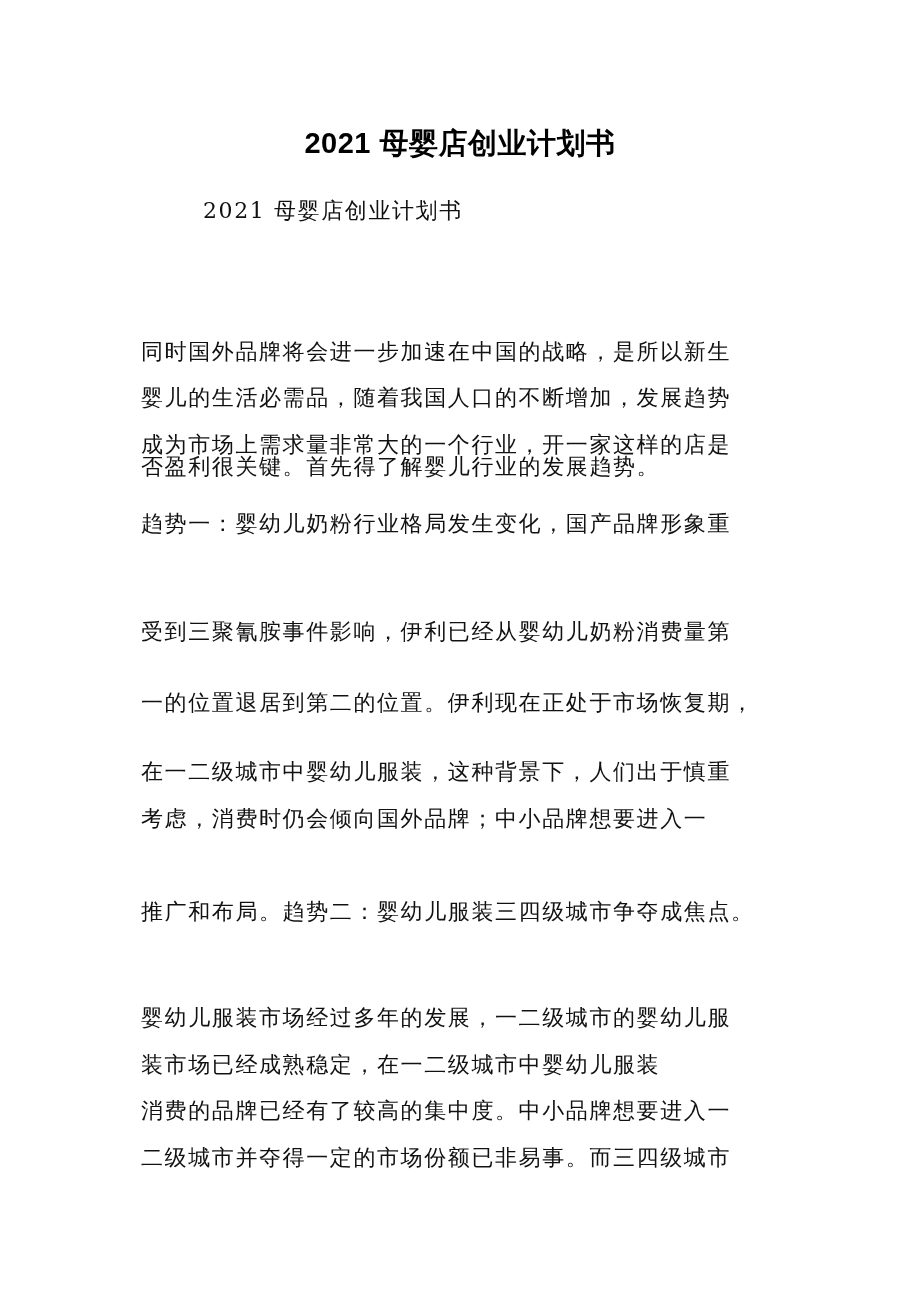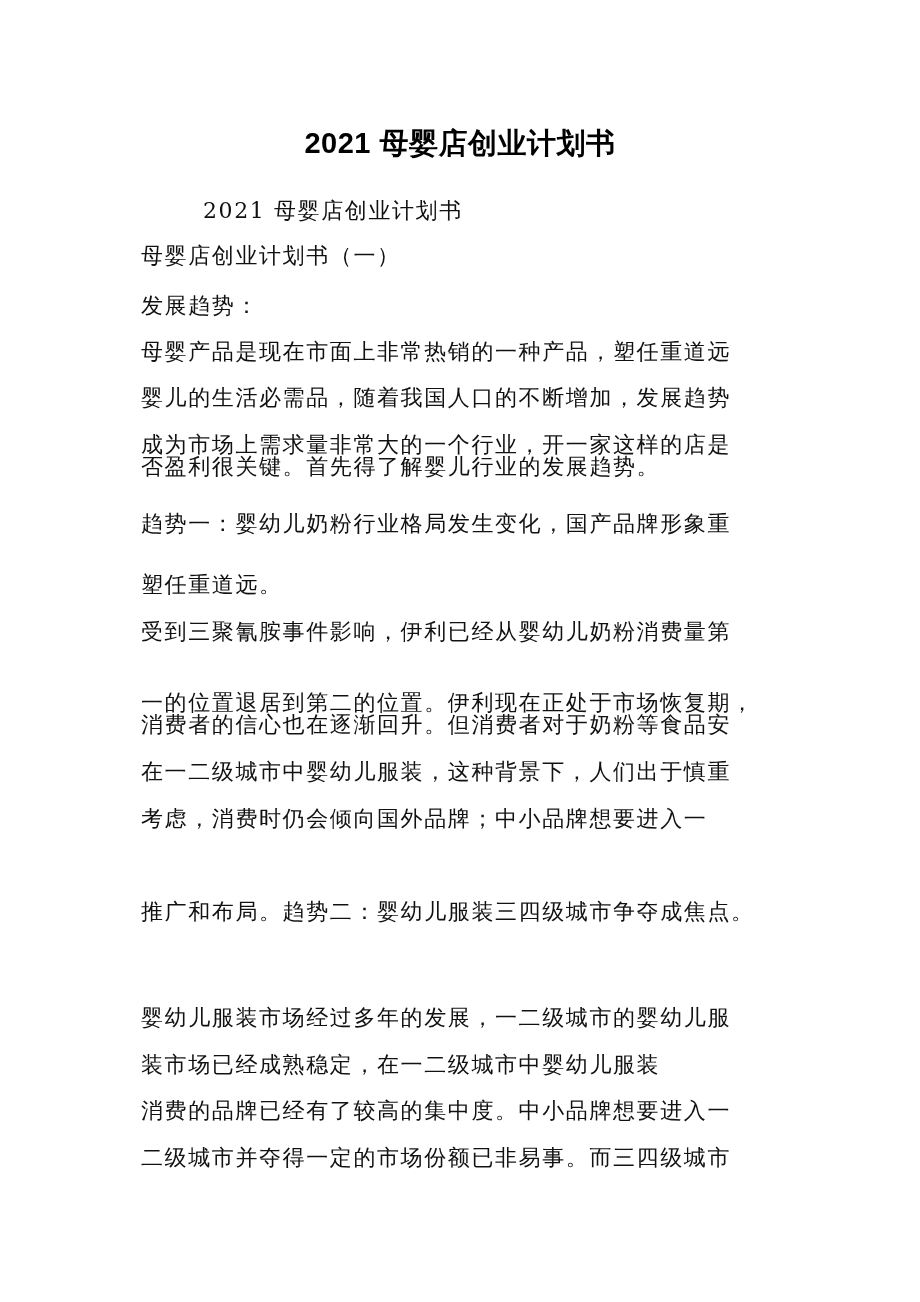--- a/index.html
+++ b/index.html
@@ -17,31 +17,27 @@
   }
   .indent { left: 203px; }
 </style>
 </head>
 <body>
 
 <div class="page">
   <div class="title">2021 母婴店创业计划书</div>
 
   <div class="line indent" style="top:196px">2021 母婴店创业计划书</div>
-  <div class="line" style="top:241px">母婴店创业计划书（一）</div>
-  <div class="line" style="top:291px">发展趋势：</div>
-  <div class="line" style="top:337px">母婴产品是现在市面上非常热销的一种产品，塑任重道远</div>
+  <div class="line" style="top:337px">同时国外品牌将会进一步加速在中国的战略，是所以新生</div>
   <div class="line" style="top:383px">婴儿的生活必需品，随着我国人口的不断增加，发展趋势</div>
   <div class="line" style="top:430px">成为市场上需求量非常大的一个行业，开一家这样的店是</div>
   <div class="line" style="top:452px">否盈利很关键。首先得了解婴儿行业的发展趋势。</div>
   <div class="line" style="top:509px">趋势一：婴幼儿奶粉行业格局发生变化，国产品牌形象重</div>
-  <div class="line" style="top:570px">塑任重道远。</div>
   <div class="line" style="top:617px">受到三聚氰胺事件影响，伊利已经从婴幼儿奶粉消费量第</div>
   <div class="line" style="top:688px">一的位置退居到第二的位置。伊利现在正处于市场恢复期，</div>
-  <div class="line" style="top:710px">消费者的信心也在逐渐回升。但消费者对于奶粉等食品安</div>
   <div class="line" style="top:757px">在一二级城市中婴幼儿服装，这种背景下，人们出于慎重</div>
   <div class="line" style="top:804px">考虑，消费时仍会倾向国外品牌；中小品牌想要进入一</div>
   <div class="line" style="top:897px">推广和布局。趋势二：婴幼儿服装三四级城市争夺成焦点。</div>
   <div class="line" style="top:1003px">婴幼儿服装市场经过多年的发展，一二级城市的婴幼儿服</div>
   <div class="line" style="top:1050px">装市场已经成熟稳定，在一二级城市中婴幼儿服装</div>
   <div class="line" style="top:1096px">消费的品牌已经有了较高的集中度。中小品牌想要进入一</div>
   <div class="line" style="top:1143px">二级城市并夺得一定的市场份额已非易事。而三四级城市</div>
 </div>
 
 </body></html>

